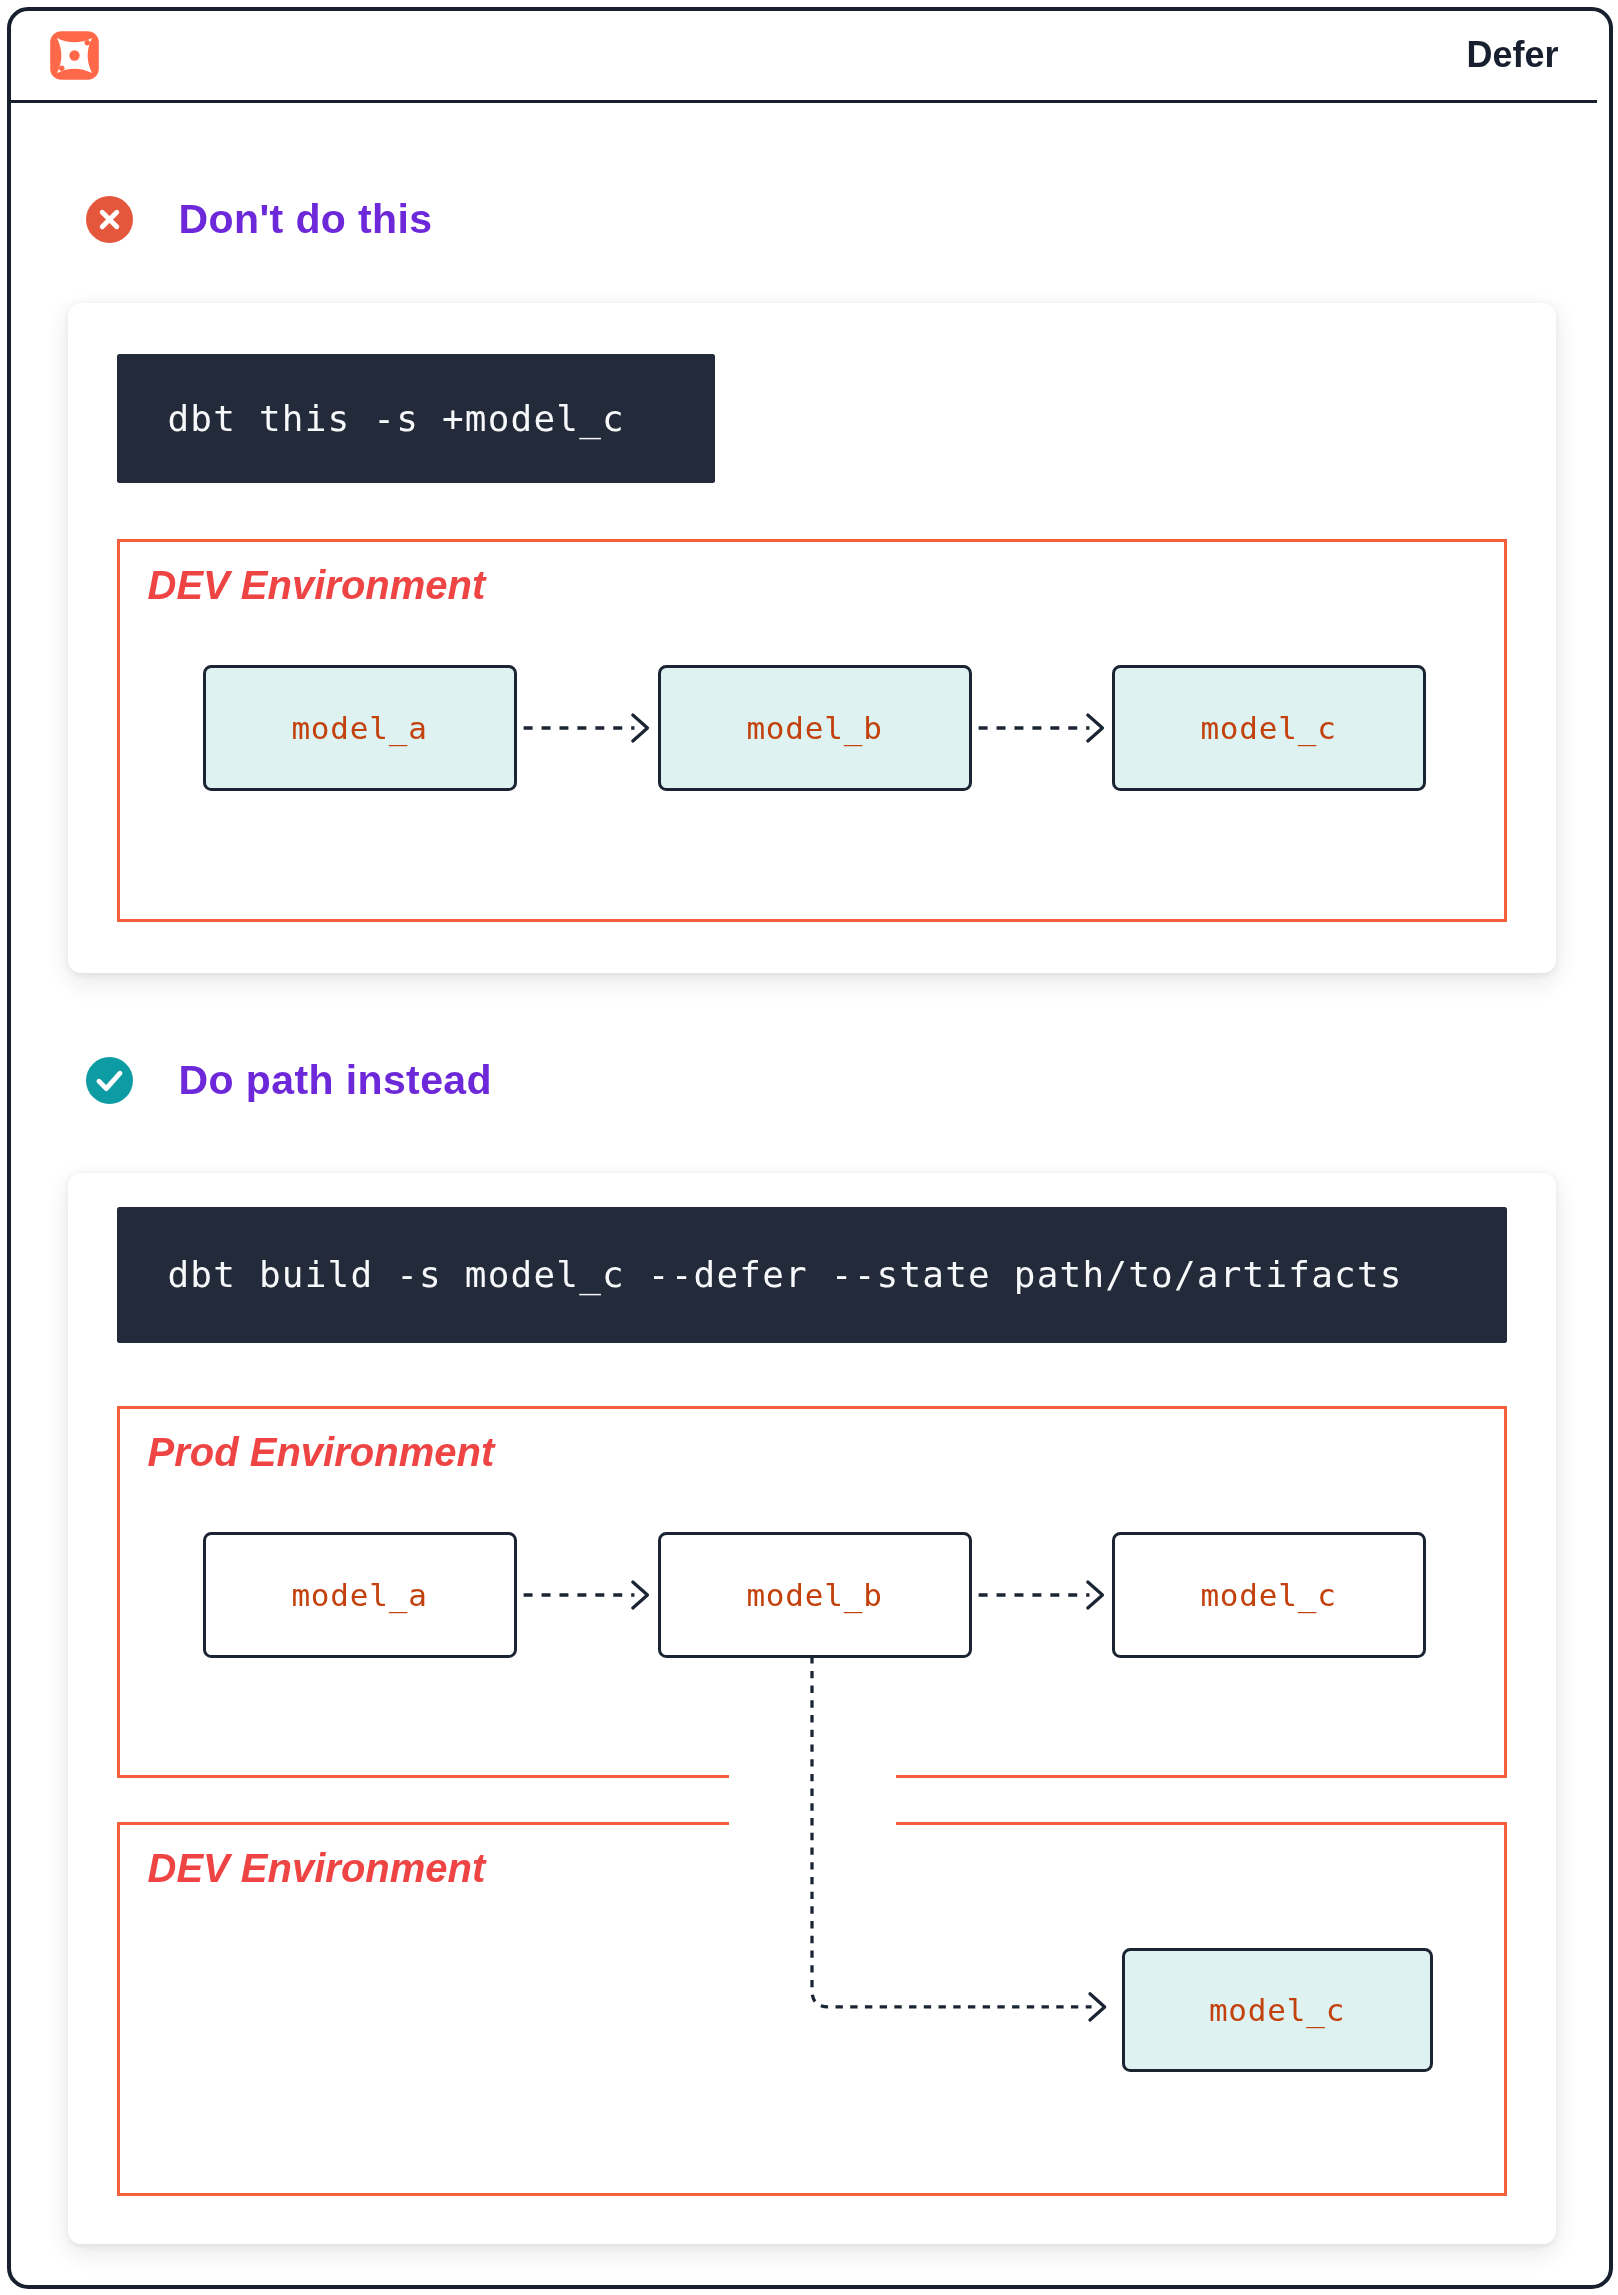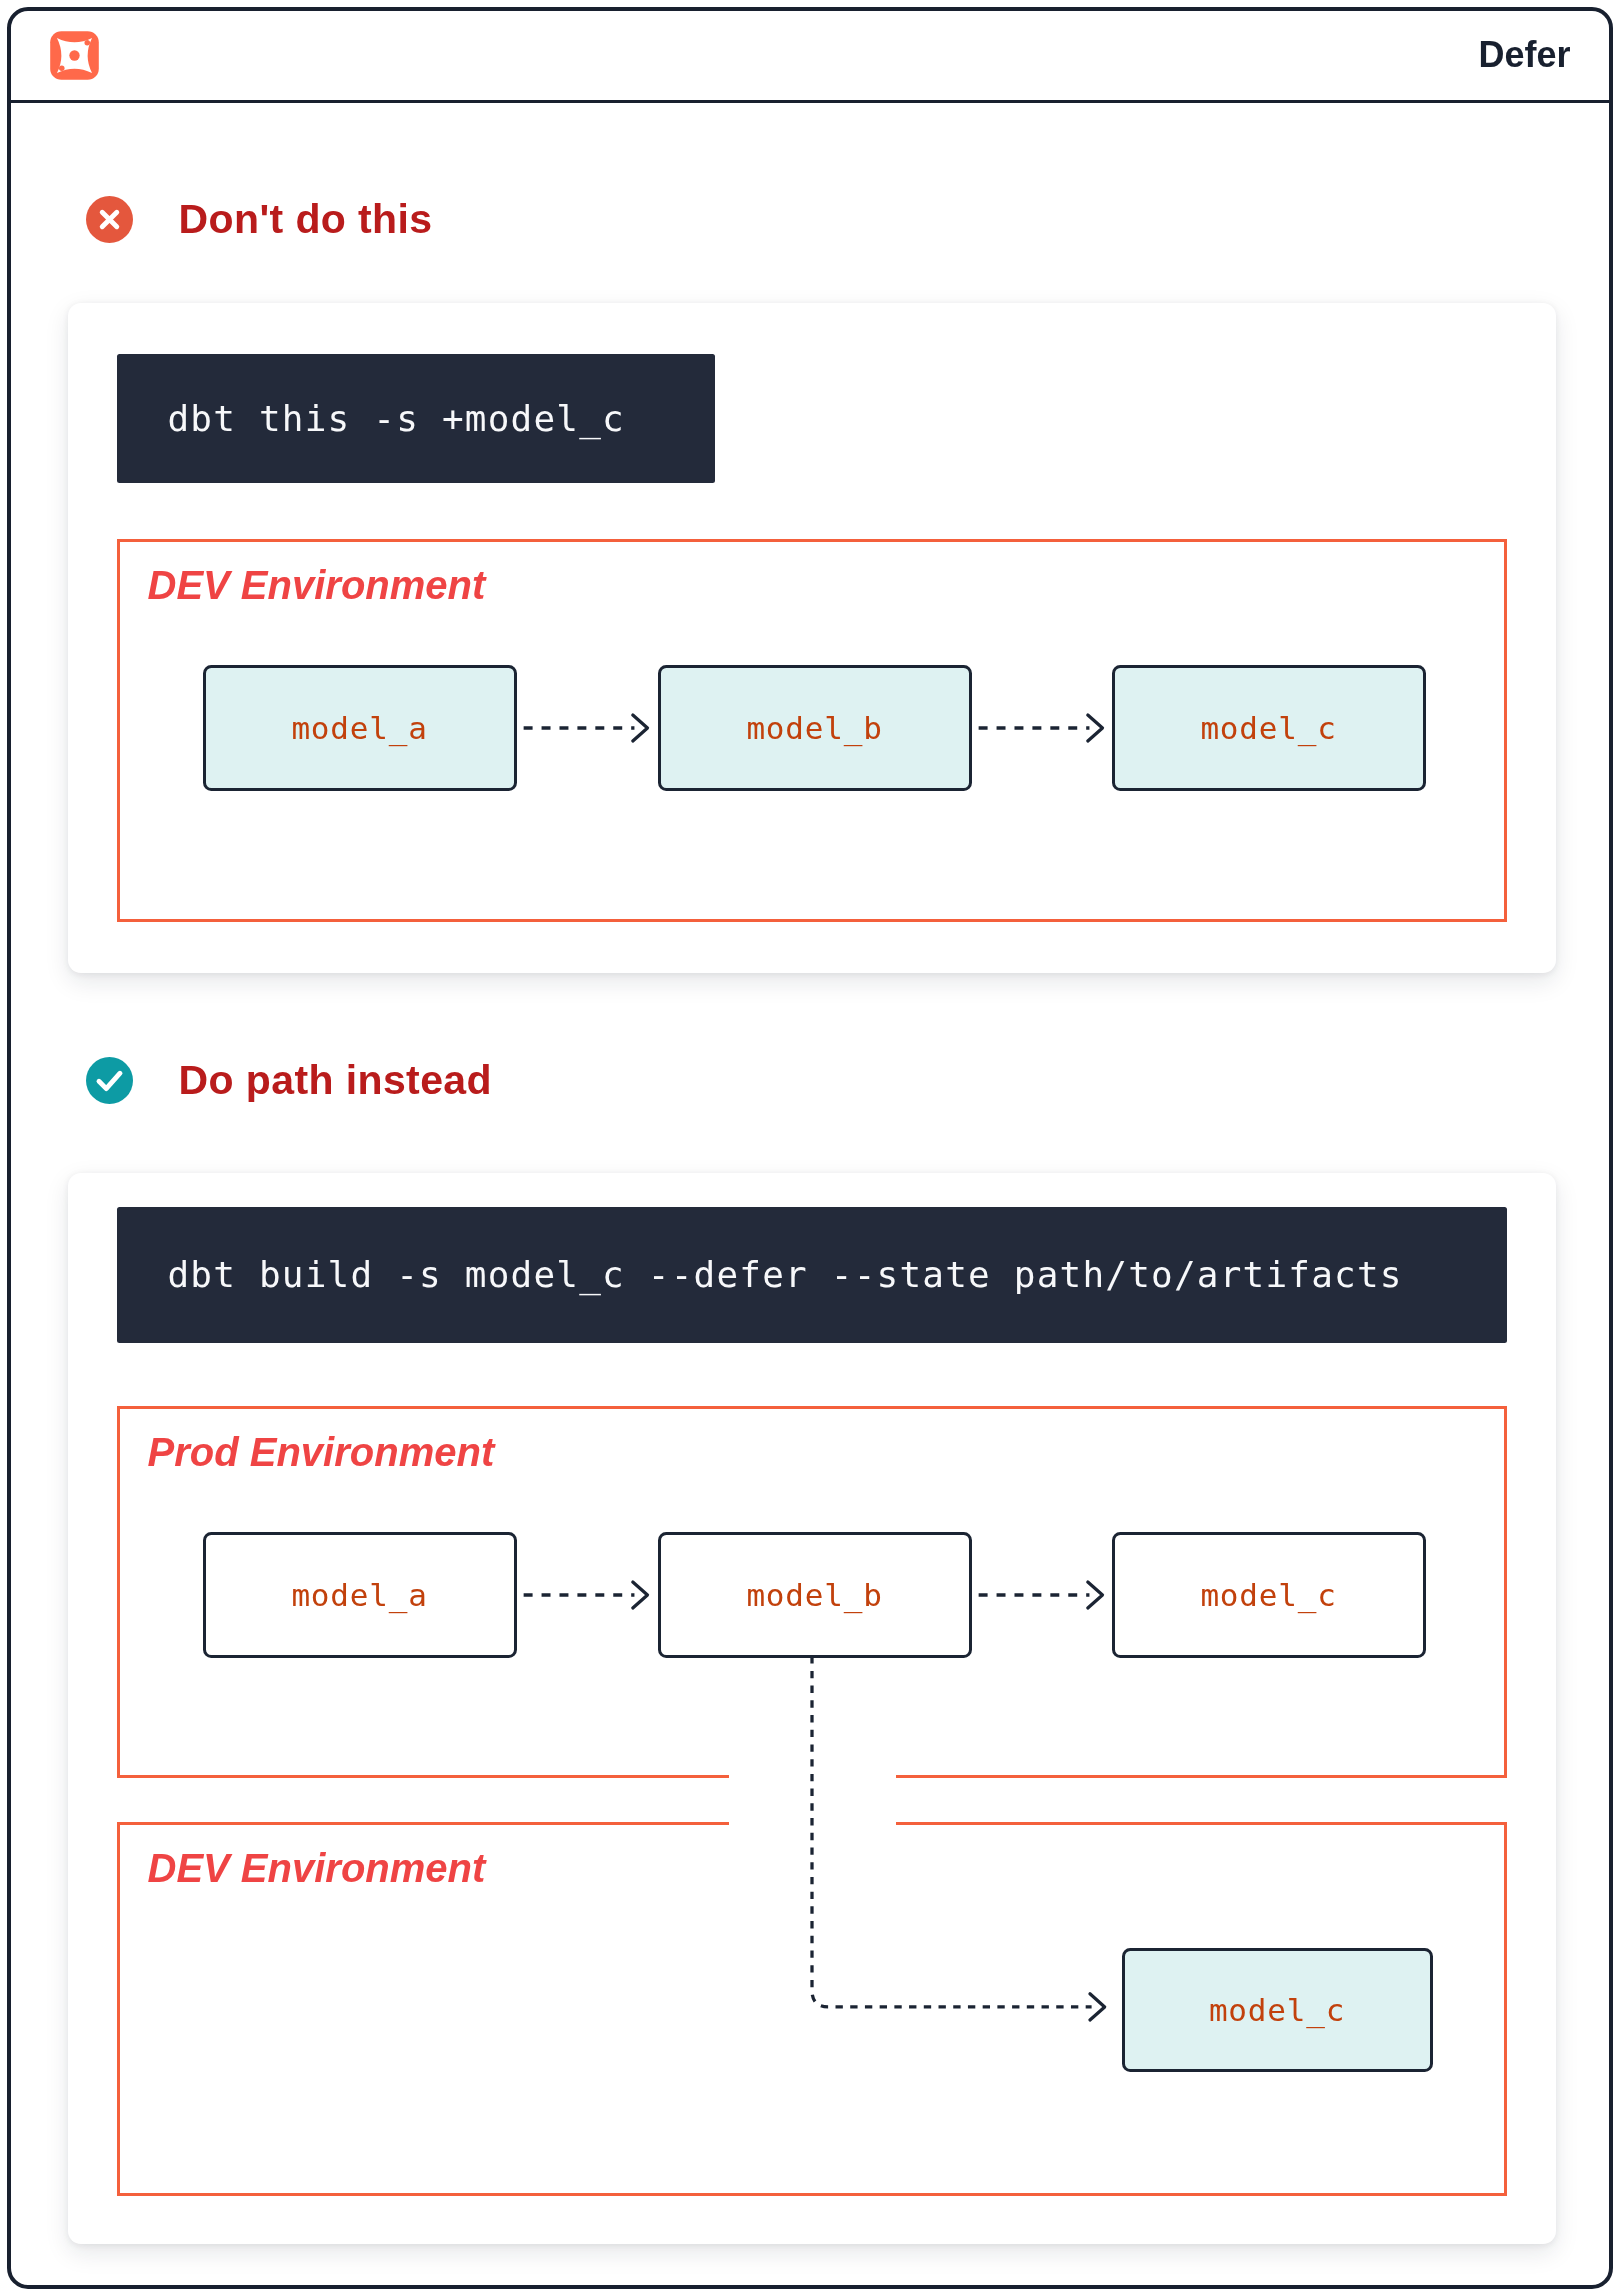--- a/index.html
+++ b/index.html
@@ -11,33 +11,33 @@
     color:#1B2433;
     overflow:hidden;
   }
   .frame{
     position:absolute;inset:6.5px;
     border:4.1px solid #18202F;
     border-radius:21px;
     background:#fff;
   }
   .titlebar{
-    position:absolute;left:0;right:0;top:0;height:92px;
+    position:absolute;left:0;right:12px;top:0;height:92px;
     border-bottom:3.3px solid #18202F;
     display:flex;align-items:center;justify-content:space-between;
     padding:0 38px;box-sizing:border-box;
   }
   .logo{display:flex;align-items:center;}
   .tb-title{font-size:36px;font-weight:700;color:#18202F;}
 
   .sec-head{
     position:absolute;left:75px;
     display:flex;align-items:center;gap:46px;
   }
-  .sec-title{font-size:41px;font-weight:700;margin:0;color:#b91c1c;letter-spacing:0.4px;}
+  .sec-title{font-size:41px;font-weight:700;margin:0;color:#6d28d9;letter-spacing:0.4px;}
   .badge{width:47px;height:47px;flex:0 0 auto;}
 
   .card{
     position:absolute;left:57px;width:1488px;
     background:#fff;border-radius:13px;
     box-shadow:0 8.2px 24.5px rgba(24,32,47,.10),0 1.6px 6.5px rgba(24,32,47,.07);
   }
   .code-block{
     position:absolute;left:49px;
     background:#232A3A;color:#F7F8FA;

